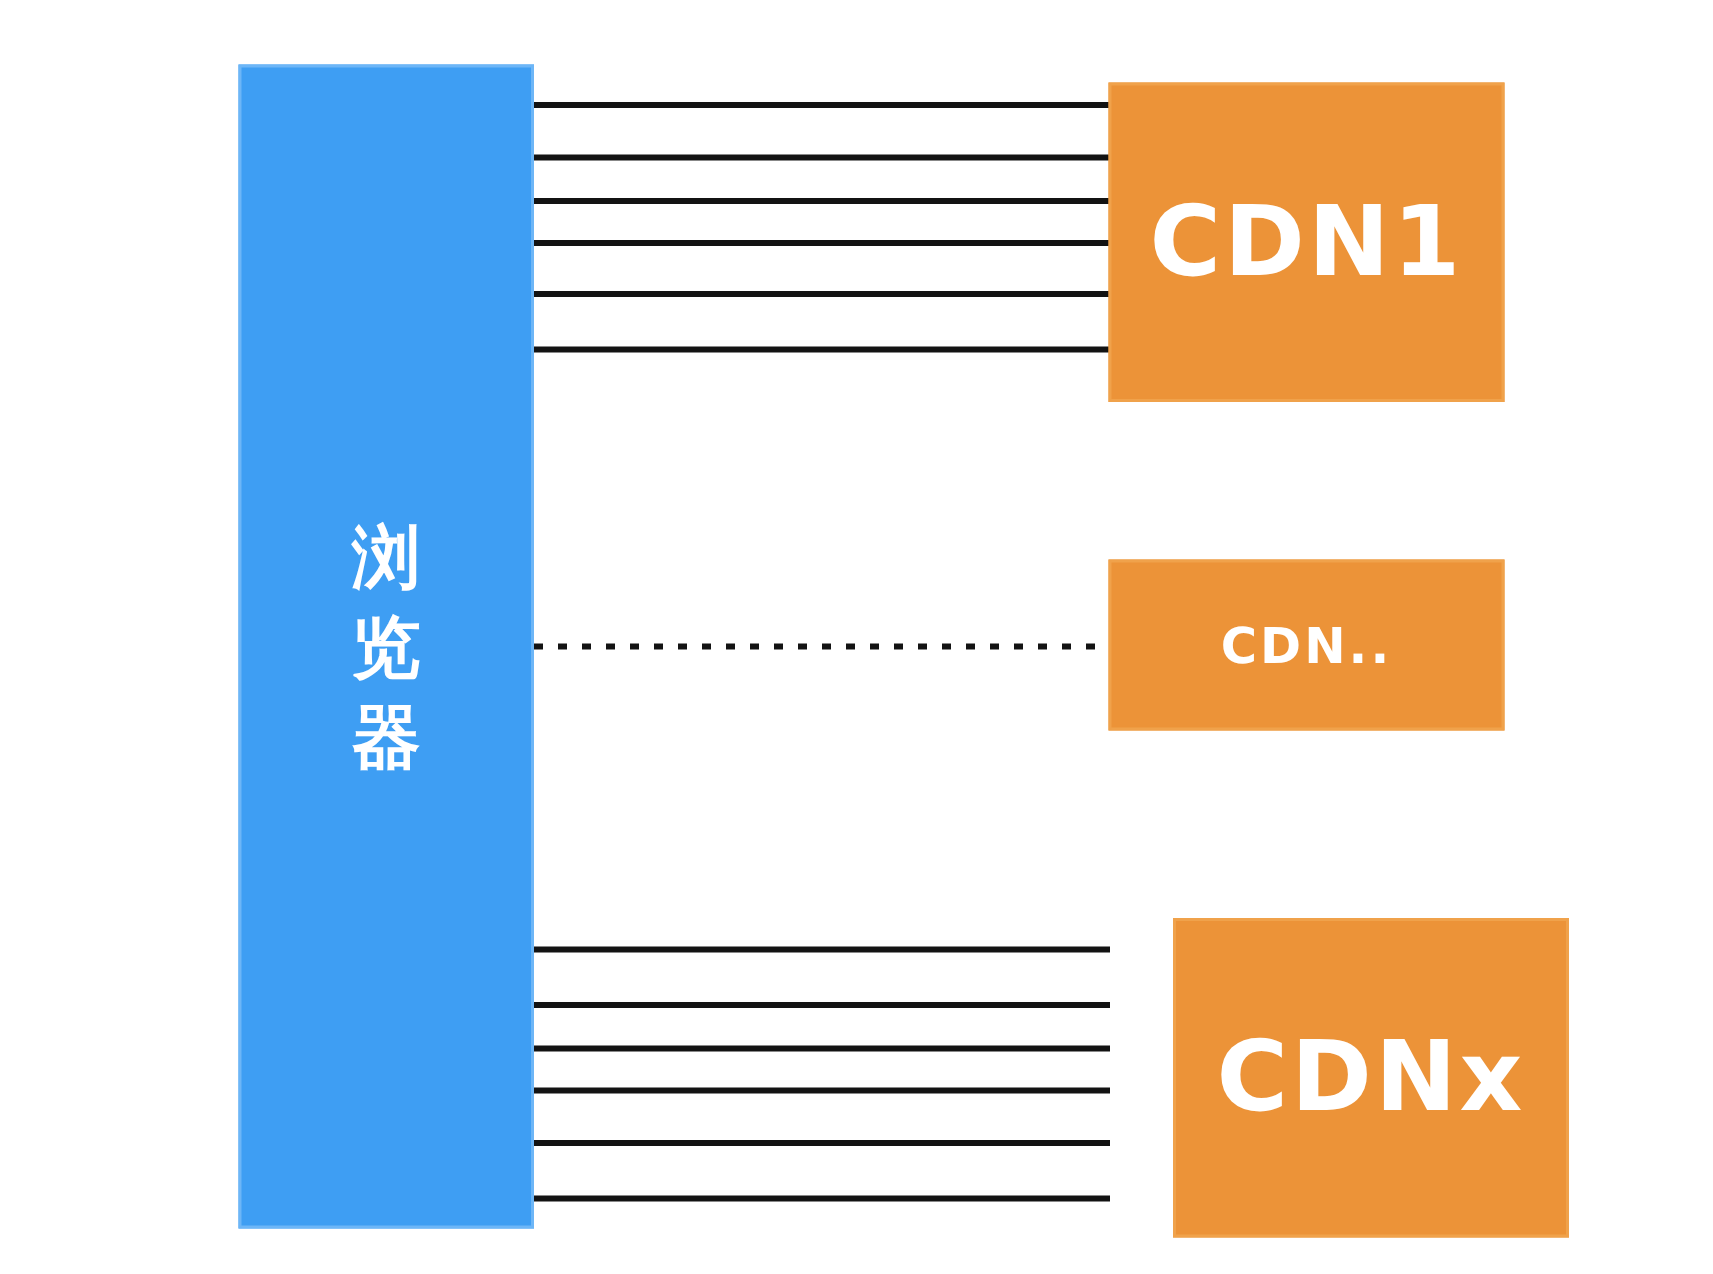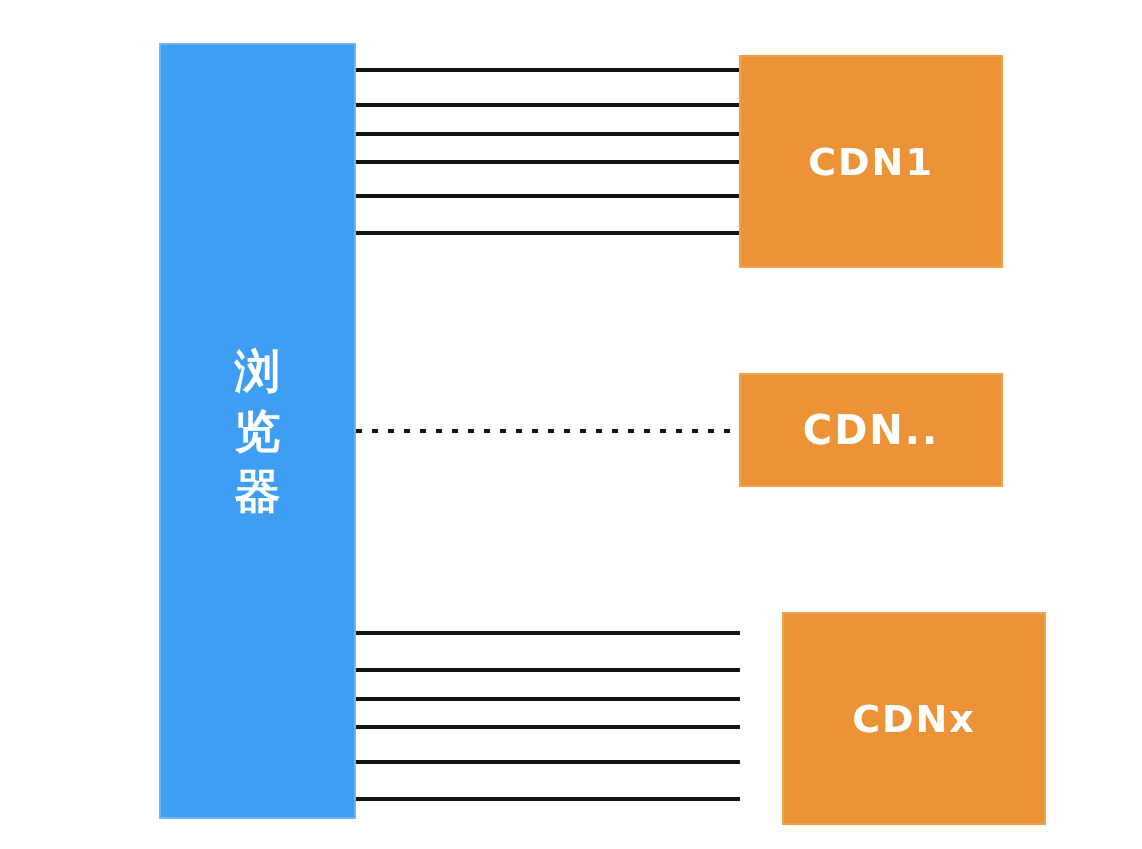--- a/index.html
+++ b/index.html
@@ -37,27 +37,27 @@
     color: #ffffff;
     font-size: 46px;
     font-weight: bold;
     line-height: 1.0;
     text-align: center;
   }
   .cdn-box {
     background: #EC9338;
     border: 2px solid #f0a24b;
     color: #ffffff;
-    font-size: 38px;
+    font-size: 65px;
     font-weight: bold;
     letter-spacing: 2px;
     z-index: 2;
   }
   #cdn1-box  { left: 739px; top: 55px;  width: 264px; height: 213px; }
-  #cdnm-box  { left: 739px; top: 373px; width: 264px; height: 114px; font-size: 40px; }
+  #cdnm-box  { left: 739px; top: 373px; width: 264px; height: 114px; font-size: 33px; }
   #cdnx-box  { left: 782px; top: 612px; width: 264px; height: 213px; }
   .conn-line {
     position: absolute;
     height: 4px;
     z-index: 1;
   }
   .conn-line.solid {
     background: #131313;
   }
   .conn-line.dashed {

